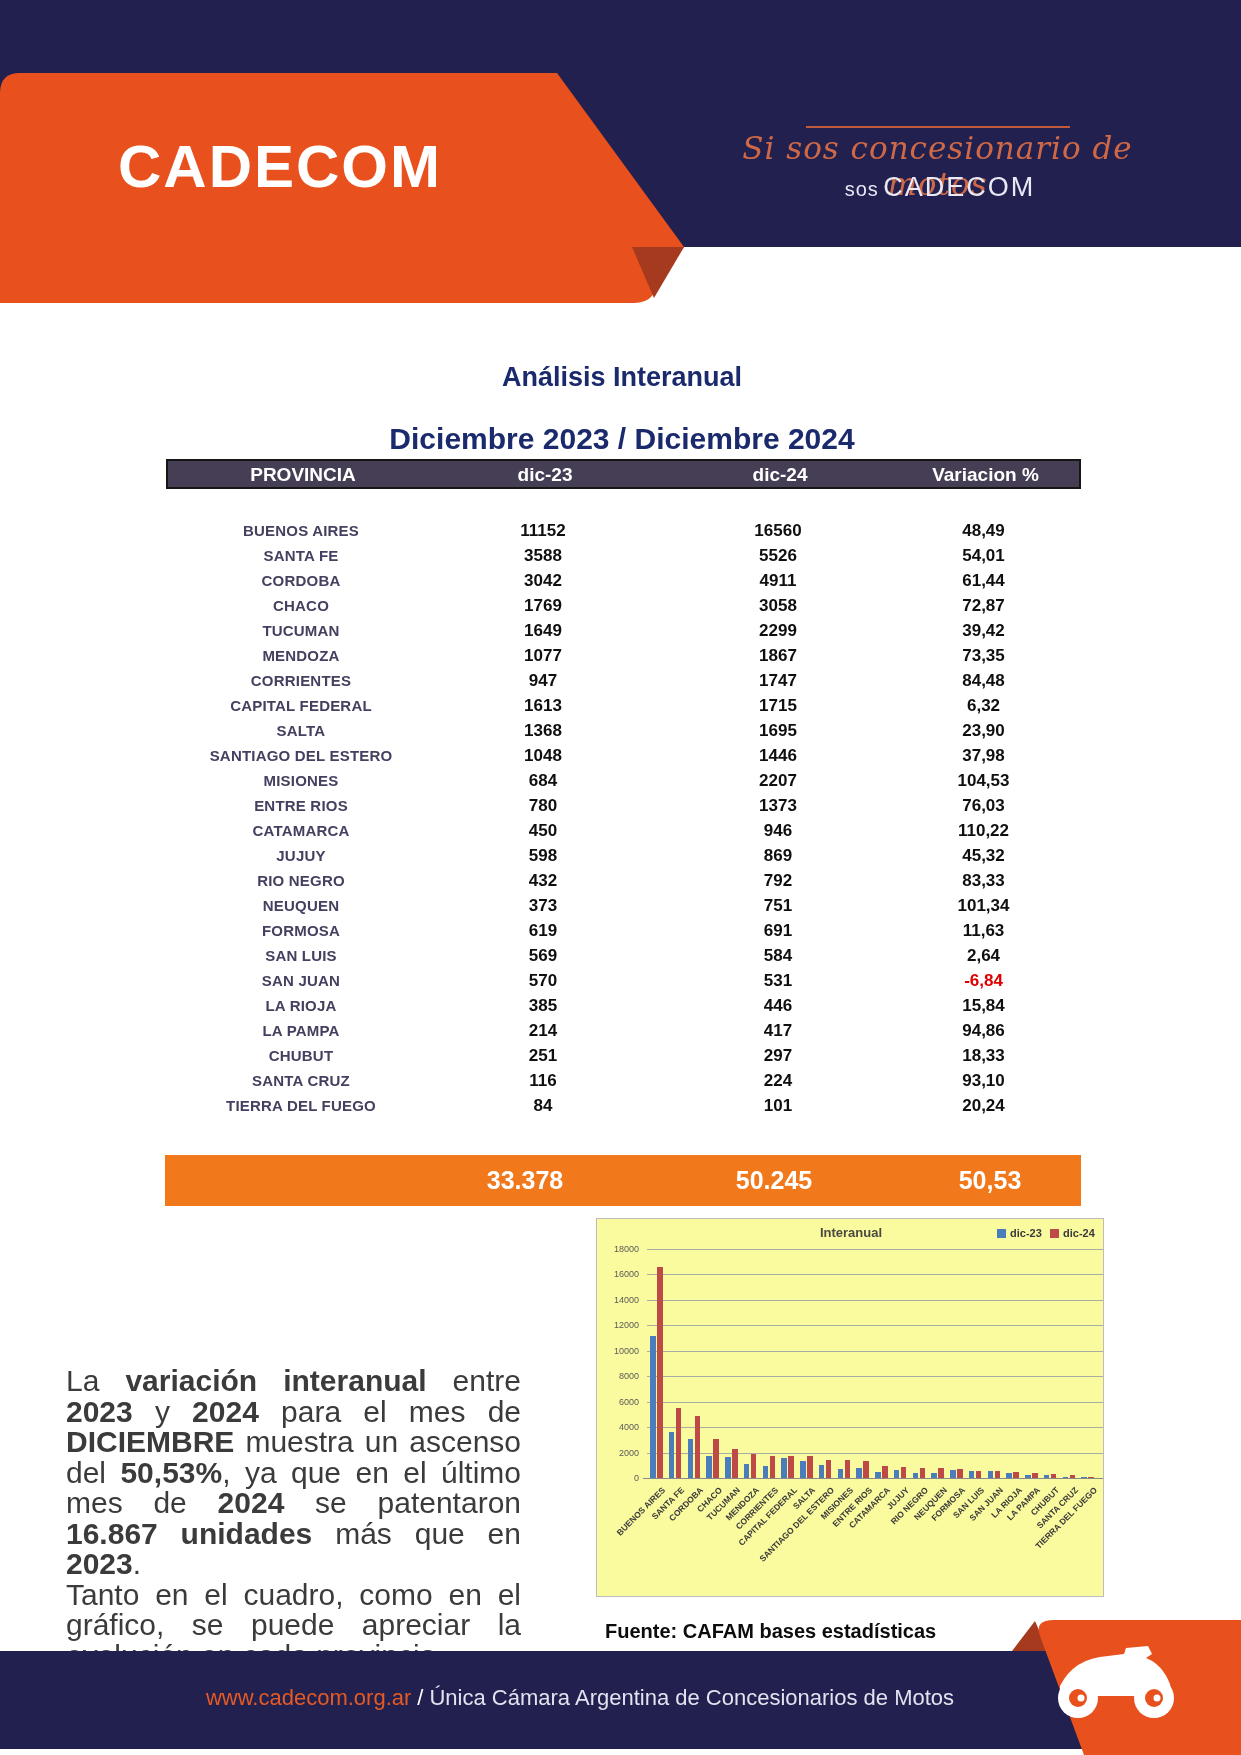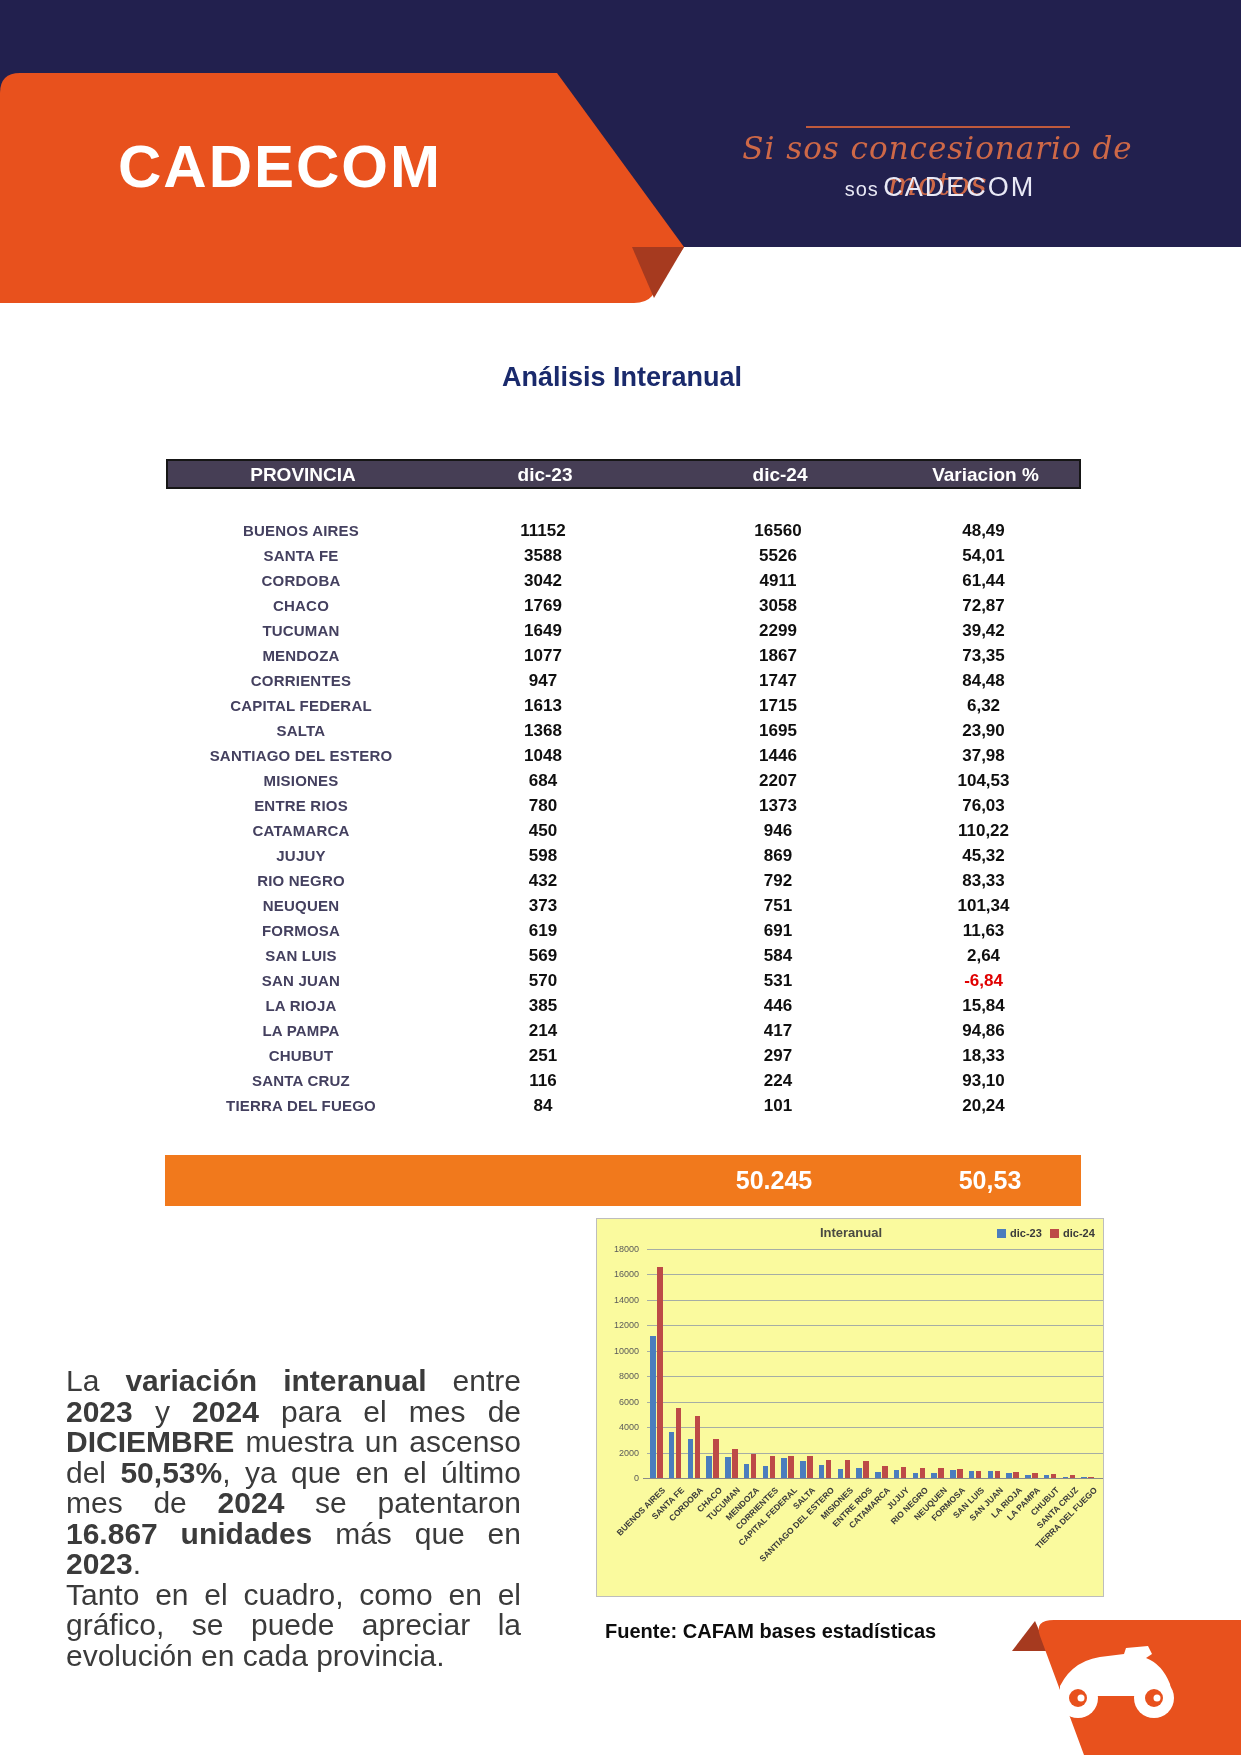--- a/index.html
+++ b/index.html
@@ -29,21 +29,21 @@
   #tbody{left:166px;top:518px;width:915px;height:600px;}
   .trow{position:absolute;left:0;width:915px;height:25px;}
   .trow .cell{position:absolute;top:0;height:25px;line-height:25px;text-align:center;}
   .cell.c0{left:14px;width:242px;color:#44405F;font-size:15px;font-weight:bold;letter-spacing:.2px;}
   .cell.c1{left:277px;width:200px;color:#0f0f0f;font-size:17px;font-weight:bold;}
   .cell.c2{left:512px;width:200px;color:#0f0f0f;font-size:17px;font-weight:bold;}
   .cell.c3{left:722px;width:191px;color:#0f0f0f;font-size:17px;font-weight:bold;}
   .cell.neg{color:#E00000;}
   .totals{left:165px;top:1155px;width:916px;height:51px;background:#F1791C;}
   .totals .tc{position:absolute;top:0;height:51px;line-height:51px;color:#fff;font-size:25px;font-weight:bold;text-align:center;}
-  .tc.t1{left:260px;width:200px;margin-top:37px;}
+  .tc.t1{left:260px;width:200px;}
   .tc.t2{left:509px;width:200px;}
   .tc.t3{left:725px;width:200px;}
   
   #chart{left:596px;top:1218px;width:508px;height:379px;background:#FAFA9E;border:1px solid #BDBDBD;box-sizing:border-box;}
   .ch-title{position:absolute;left:0;top:6px;width:508px;text-align:center;color:#4a4a42;font-size:13px;font-weight:bold;}
   .legend{position:absolute;top:8px;font-size:11px;font-weight:bold;color:#3a3a3a;}
   .legend .sw{display:inline-block;width:9px;height:9px;margin-right:4px;vertical-align:-1px;}
   .gline{position:absolute;height:1px;background:#A5ADA5;}
   .ylab{position:absolute;width:40px;text-align:right;font-size:9px;color:#5a5a5a;}
   .bar{position:absolute;}
@@ -77,20 +77,21 @@
   <div class="abs" id="logo">CADECOM</div>
 
   <div class="abs tag-line-rule"></div>
   <div class="abs tag-script">Si sos concesionario de motos</div>
   <div class="abs tag-sub">
     <span class="pfx">sos</span>
     <span class="brand">CADECOM</span>
   </div>
 
   <div class="abs title-main">Análisis Interanual</div>
+  <div class="abs title-sub">Diciembre 2023 / Diciembre 2024</div>
 
   <div class="abs thead">
     <div class="hc c0">PROVINCIA</div>
     <div class="hc c1">dic-23</div>
     <div class="hc c2">dic-24</div>
     <div class="hc c3">Variacion %</div>
   </div>
 
   <div class="abs" id="tbody">
       <div class="trow" style="top: 0px;">
@@ -344,20 +345,25 @@
       <div class="xlab" style="left: 325.9px; top: 266px;">SANTA CRUZ</div>
       <div class="bar" style="left: 484.4px; top: 257.9px; width: 5.6px; height: 1.1px; background: rgb(75, 125, 189);"></div>
       <div class="bar" style="left: 491.2px; top: 257.7px; width: 5.6px; height: 1.3px; background: rgb(189, 74, 71);"></div>
       <div class="xlab" style="left: 344.6px; top: 266px;">TIERRA DEL FUEGO</div>
     </div>
 
   <div class="abs" id="paragraph"><span>La </span><b>variación interanual</b><span> entre </span><b>2023</b><span> y </span><b>2024</b><span> para el mes de </span><b>DICIEMBRE</b><span> muestra un ascenso del </span><b>50,53%</b><span>, ya que en el último mes de </span><b>2024</b><span> se patentaron </span><b>16.867 unidades</b><span> más que en </span><b>2023</b><span>.</span><br><span>Tanto en el cuadro, como en el gráfico, se puede apreciar la evolución en cada provincia.</span></div>
 
   <div class="abs fuente">Fuente: CAFAM bases estadísticas</div>
 
+  <div class="abs footer-bar">
+    <div class="footer-text">
+      <span class="url">www.cadecom.org.ar</span><span class="sep">/</span><span>Única Cámara Argentina de Concesionarios de Motos</span>
+    </div>
+  </div>
 
   <svg class="abs" style="left:990px;top:1600px;" width="251" height="155" viewBox="0 0 251 155">
     <path d="M45,21 L22,51 L58,51 Z" fill="#A63A1F"></path>
     <path d="M64,20 H251 V155 H94 L50,36 Q44,20 64,20 Z" fill="#E8511D"></path>
     <g>
       <circle cx="88" cy="98" r="20" fill="#fff"></circle>
       <circle cx="164" cy="98" r="20" fill="#fff"></circle>
       <path d="M70,86 Q84,58 118,56 L134,54 L136,48 L158,46 L162,54 L156,58 Q172,64 180,84 L182,96 L70,96 Z" fill="#fff"></path>
       <circle cx="88" cy="98" r="9" fill="#E8511D"></circle>
       <circle cx="164" cy="98" r="9" fill="#E8511D"></circle>

